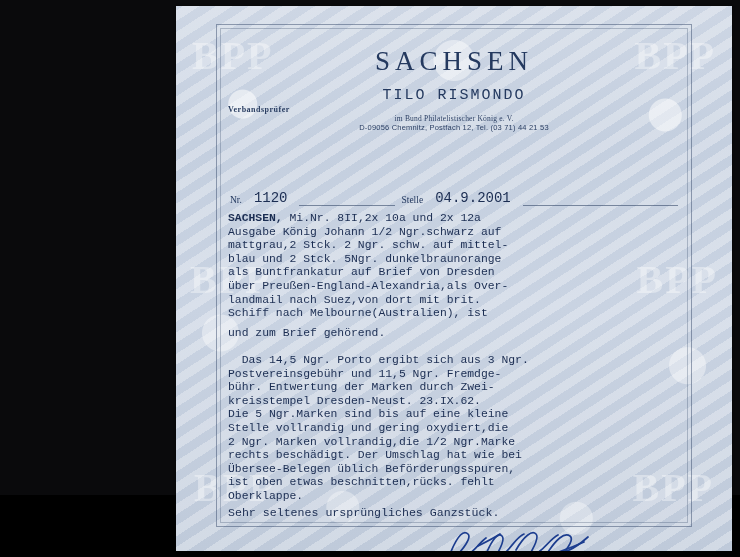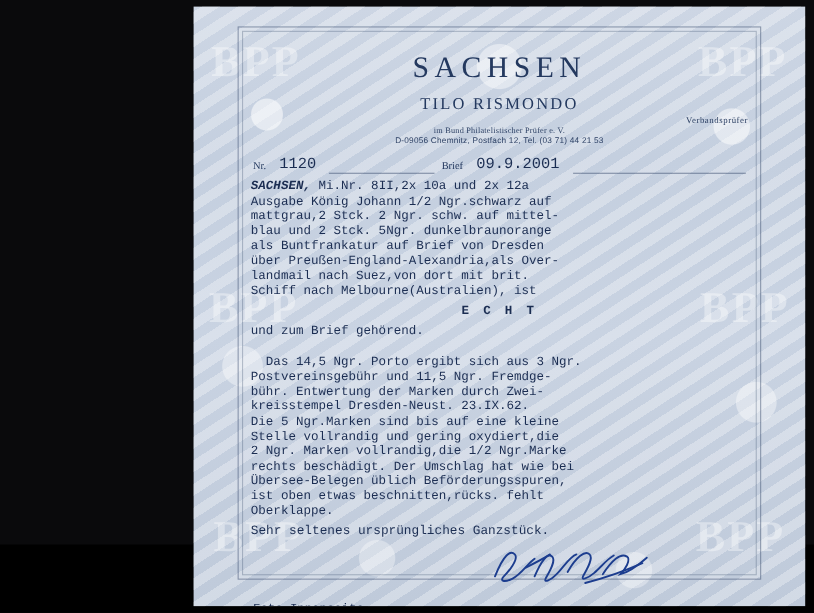--- a/index.html
+++ b/index.html
@@ -101,32 +101,33 @@
     font-family: "Liberation Serif", serif;
     font-size: 27px;
     letter-spacing: 5px;
     color: #24395f;
     margin-top: 14px;
     margin-bottom: 10px;
     font-weight: normal;
   }
   .expert-name {
     text-align: center;
-    font-family: Liberation Serif, serif;
+    font-family: Liberation Mono, monospace;
     font-size: 15px;
     letter-spacing: 2px;
     color: #24395f;
     margin-bottom: 1px;
   }
   .expert-role {
-    text-align: right;
+    text-align: left;
     font-family: "Liberation Serif", serif;
     font-size: 8px;
     letter-spacing: 0.5px;
     color: #2b3f63;
+    font-weight: bold;
   }
   .expert-assoc {
     text-align: center;
     font-family: "Liberation Serif", serif;
     font-size: 7.5px;
     letter-spacing: 0.2px;
     color: #2b3f63;
   }
   .expert-addr {
     text-align: center;
@@ -149,39 +150,40 @@
     margin-bottom: 4px;
     padding: 0 2px;
   }
   .meta-label { padding-bottom: 1px; white-space: nowrap; }
   .meta-value {
     font-family: "Liberation Mono", monospace;
     font-size: 14px;
     color: #1b2d52;
     padding: 0 6px 0 6px;
     white-space: nowrap;
+    margin-top: 48px;
   }
   .meta-line {
     flex: 1;
     border-bottom: 1px solid rgba(40,60,95,0.55);
     height: 14px;
   }
   .meta-line.short { flex: 0 0 96px; }
 
   
   .body-text {
     font-family: "Liberation Mono", monospace;
     font-size: 11.4px;
     line-height: 13.6px;
     color: #1b2d52;
     letter-spacing: 0px;
     white-space: pre-wrap;
     margin-top: 6px;
   }
-  .body-text .lead { font-weight: bold; font-style: italic; }
+  .body-text .lead { font-weight: bold; }
 
   .echt {
     font-family: "Liberation Mono", monospace;
     font-size: 11.4px;
     line-height: 13.6px;
     color: #1b2d52;
     text-align: center;
     letter-spacing: 3px;
     margin: 4px 0 4px 0;
     font-weight: bold;
@@ -234,42 +236,41 @@
     <div class="ghost g6">BPP</div>
 
     <div class="inner-border"></div>
 
     <div class="content">
 
       <div class="attest-title">SACHSEN</div>
 
       <div class="expert-name">TILO RISMONDO</div>
       <div class="expert-role">Verbandsprüfer</div>
-      <div class="expert-assoc">im Bund Philatelistischer Prüfer e. V.</div>
+      <div class="expert-assoc">im Bund Philatelistischer König e. V.</div>
       <div class="expert-addr">D-09056 Chemnitz, Postfach 12, Tel. (03 71) 44 21 53</div>
 
       <div class="meta-row">
         <span class="meta-label">Nr.</span>
         <span class="meta-value">1120</span>
         <span class="meta-line short"></span>
-        <span class="meta-label">Brief</span>
-        <span class="meta-value">09.9.2001</span>
+        <span class="meta-label">Stelle</span>
+        <span class="meta-value">04.9.2001</span>
         <span class="meta-line"></span>
       </div>
 
       <div class="body-text"><span class="lead">SACHSEN,</span><span> Mi.Nr. 8II,2x 10a und 2x 12a
 Ausgabe König Johann 1/2 Ngr.schwarz auf
 mattgrau,2 Stck. 2 Ngr. schw. auf mittel-
 blau und 2 Stck. 5Ngr. dunkelbraunorange
 als Buntfrankatur auf Brief von Dresden
 über Preußen-England-Alexandria,als Over-
 landmail nach Suez,von dort mit brit.
 Schiff nach Melbourne(Australien), ist</span></div>
 
-      <div class="echt">E C H T</div>
 
       <div class="body-text">und zum Brief gehörend.
 
   Das 14,5 Ngr. Porto ergibt sich aus 3 Ngr.
 Postvereinsgebühr und 11,5 Ngr. Fremdge-
 bühr. Entwertung der Marken durch Zwei-
 kreisstempel Dresden-Neust. 23.IX.62.
 Die 5 Ngr.Marken sind bis auf eine kleine
 Stelle vollrandig und gering oxydiert,die
 2 Ngr. Marken vollrandig,die 1/2 Ngr.Marke

